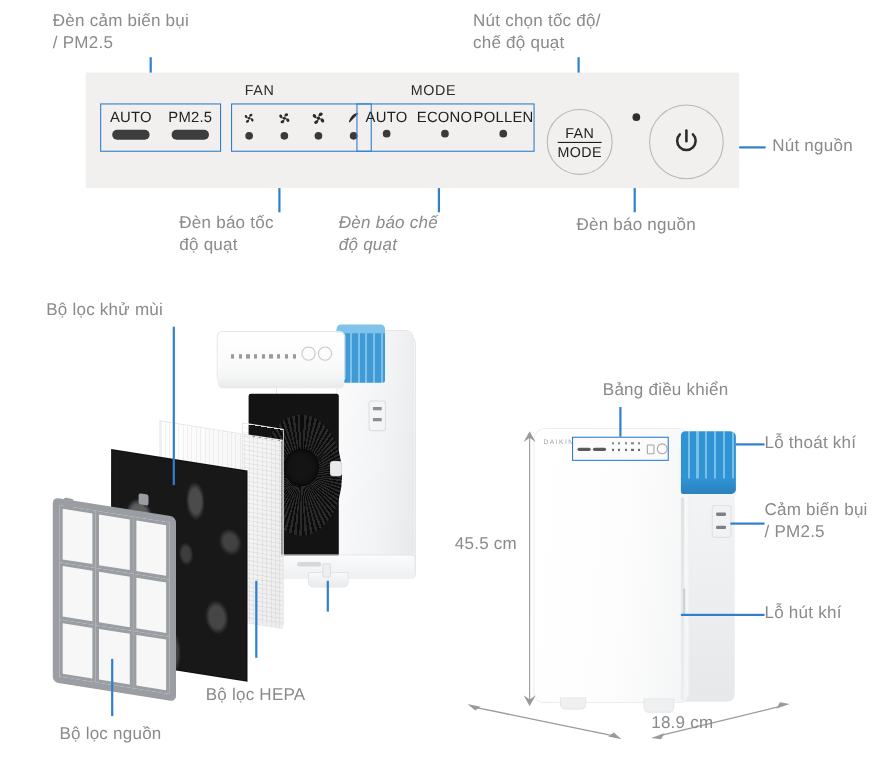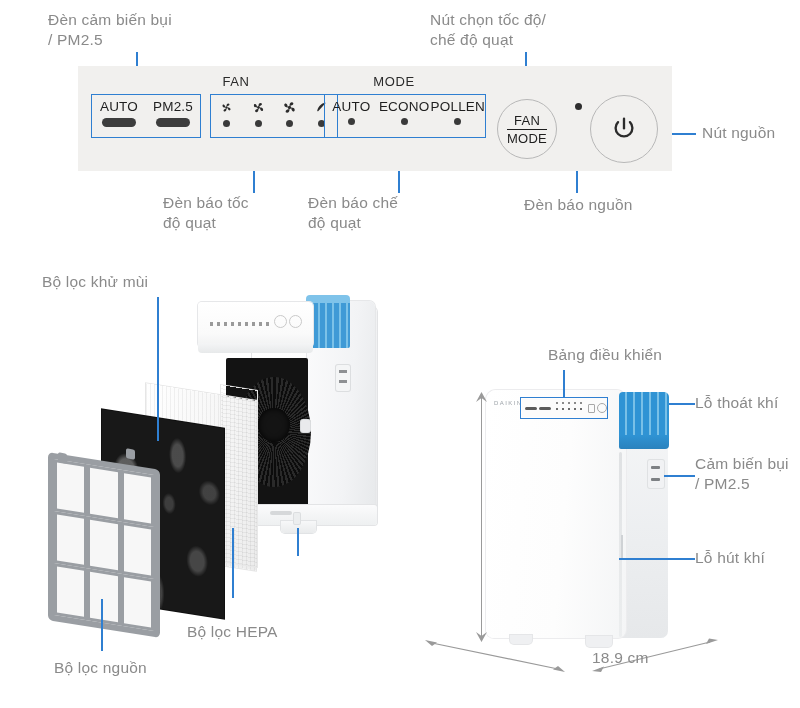--- a/index.html
+++ b/index.html
@@ -266,21 +266,21 @@
   </div>
 
   <div class="lead h" style="left:672px;top:133px;width:24px;"></div>
   <div class="lbl l" style="left:702px;top:123px;width:120px;">Nút nguồn</div>
 
   <div class="lead v" style="left:253px;top:171px;height:22px;"></div>
   <div class="lbl c" style="left:163px;top:193px;width:180px;">Đèn báo tốc
 độ quạt</div>
 
   <div class="lead v" style="left:398px;top:171px;height:22px;"></div>
-  <div class="lbl c" style="left:308px;top:193px;width:180px;">Đèn báo chế
+  <div class="lbl c" style="left:308px;top:193px;width:180px;font-style:italic;">Đèn báo chế
 độ quạt</div>
 
   <div class="lead v" style="left:576px;top:171px;height:22px;"></div>
   <div class="lbl l" style="left:524px;top:195px;width:200px;">Đèn báo nguồn</div>
 
   <div class="sh" style="left:30px;top:265px;width:380px;height:420px;">
 
     <div class="sh body-main" style="left:222px;top:42px;width:125px;height:215px;"></div>
 
     <div class="sh" style="left:277px;top:36px;width:68px;height:222px;
@@ -412,20 +412,21 @@
     <span class="sh" style="left:75px;top:62px;">
       <svg width="13" height="10" viewBox="0 0 13 10">
           <path d="M6.5 0 L12 10 L6.5 6 L1 10 Z" fill="#9a9a9a"></path>
         </svg>
     </span>
     <span class="sh" style="left:75px;top:302px;">
       <svg width="13" height="10" viewBox="0 0 13 10">
           <path d="M6.5 10 L12 0 L6.5 4 L1 0 Z" fill="#9a9a9a"></path>
         </svg>
     </span>
+    <div class="lbl r" style="left:-55px;top:155px;width:125px;">45.5 cm</div>
 
     <div class="sh" style="left:25px;top:310px;width:160px;height:32px;">
       <svg width="160" height="32" viewBox="0 0 160 32">
         <line x1="7" y1="3" x2="133" y2="29" stroke="#9a9a9a" stroke-width="1.2"></line>
         <path d="M0 0 L12 2.5 L7 6 Z" fill="#9a9a9a"></path>
         <path d="M140 32 L128 29.5 L133 26 Z" fill="#9a9a9a"></path>
       </svg>
     </div>
 
     <div class="sh" style="left:192px;top:306px;width:130px;height:36px;">

